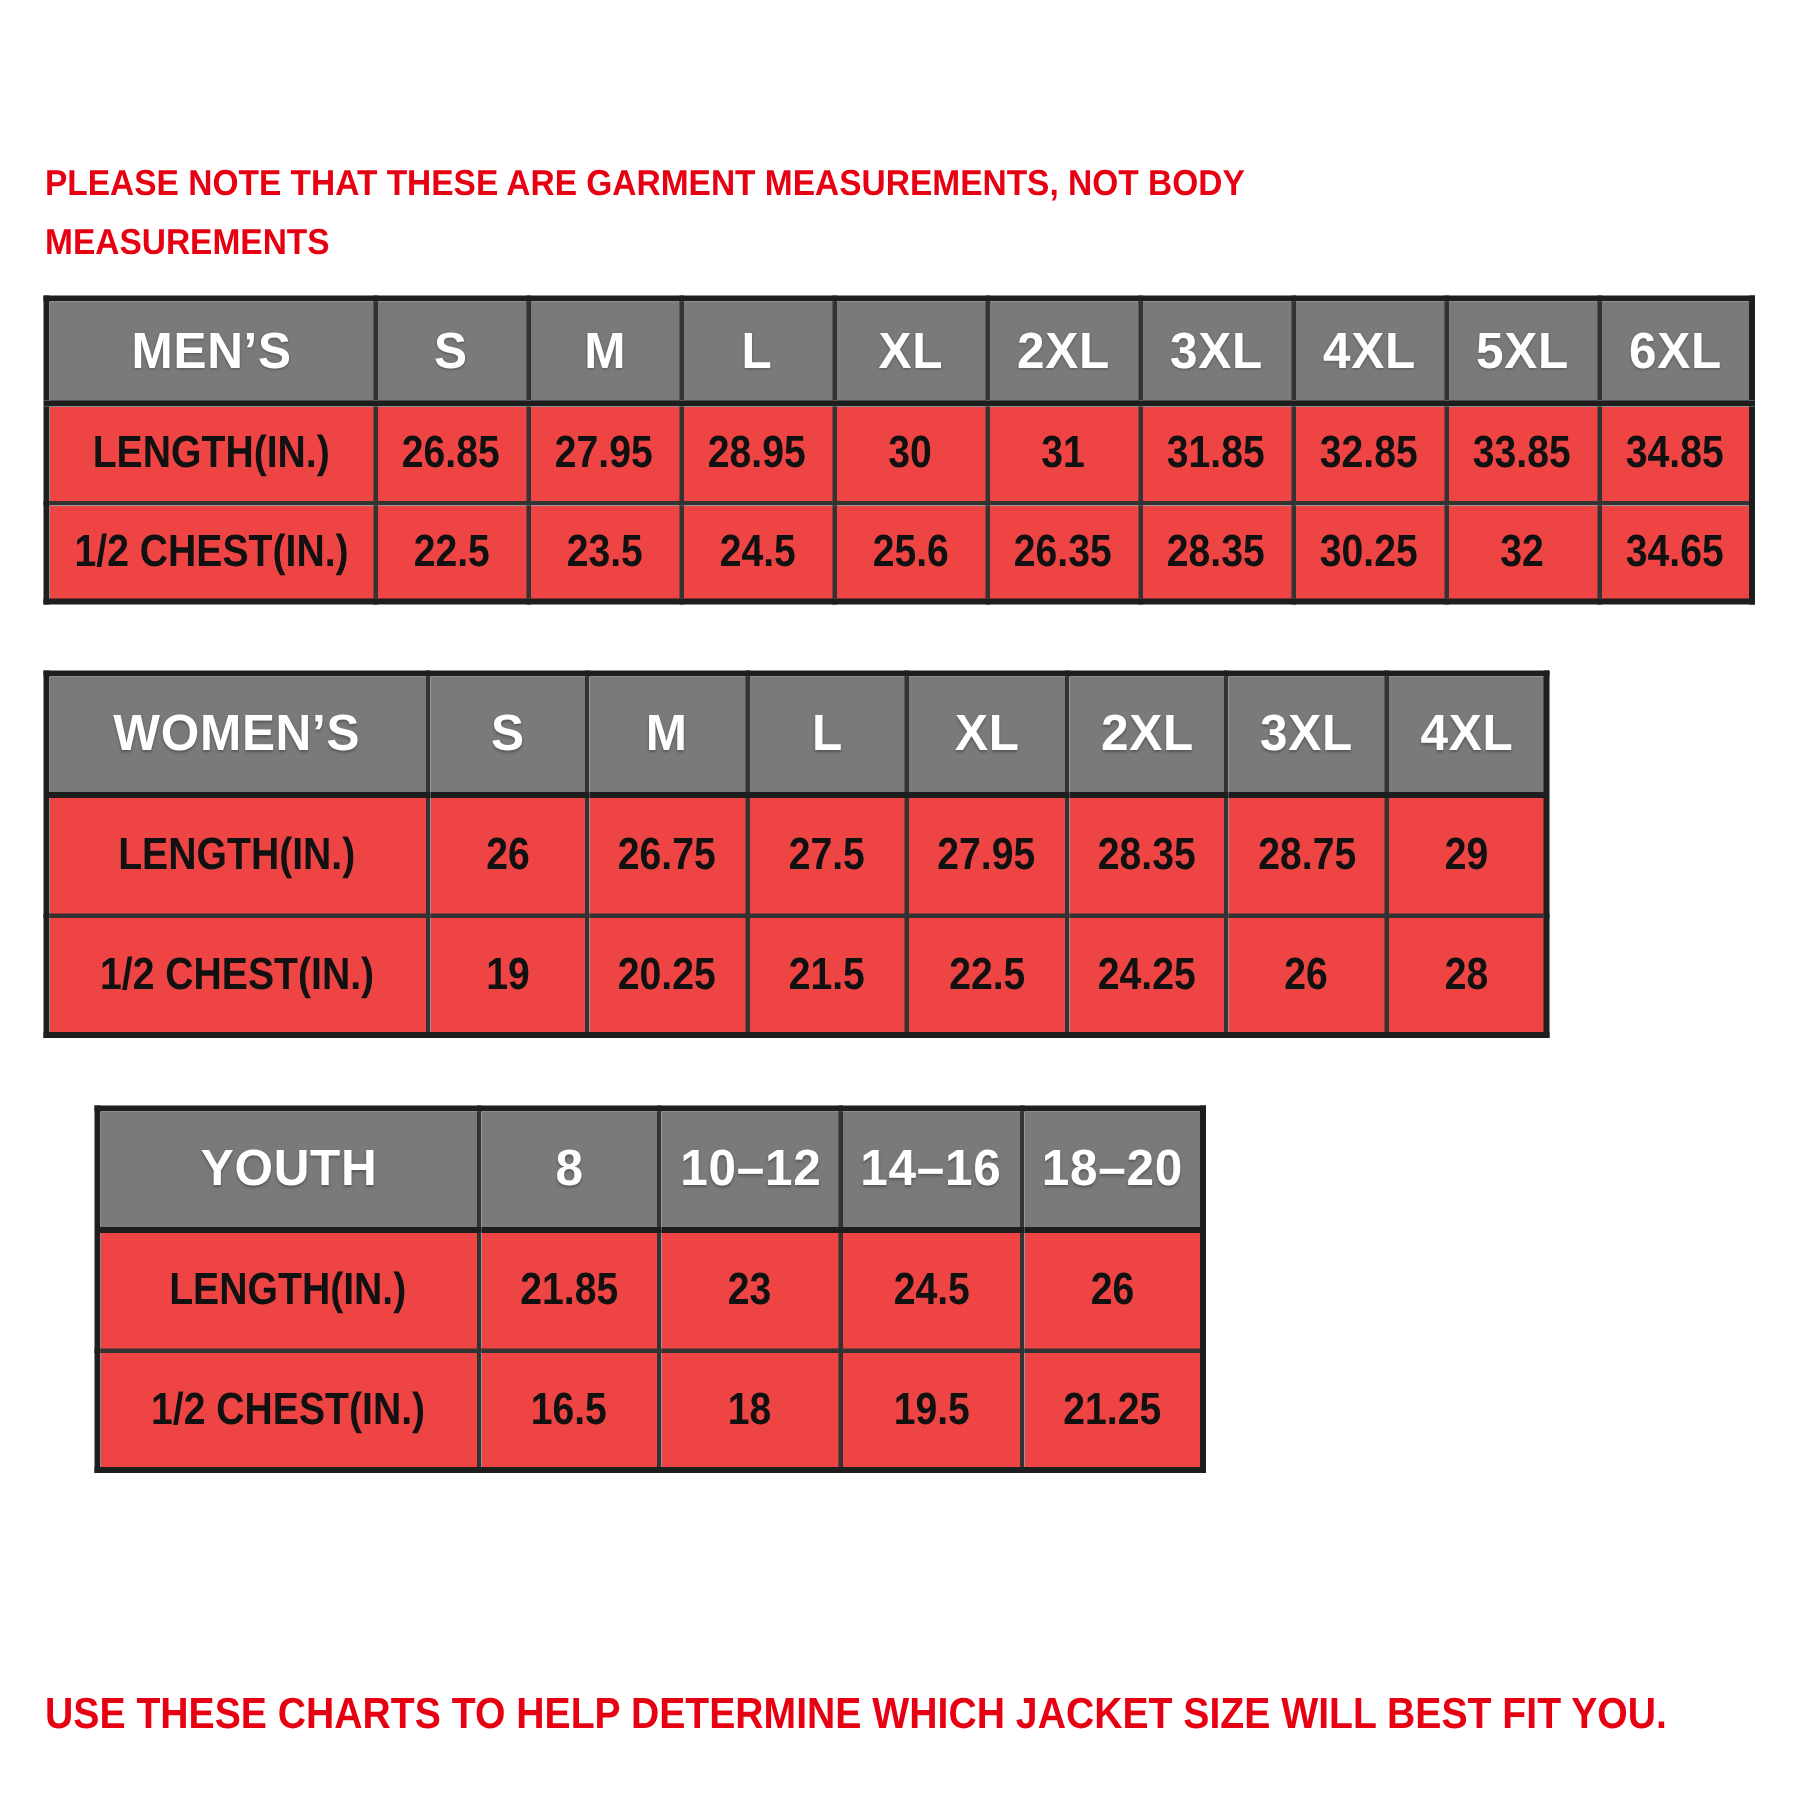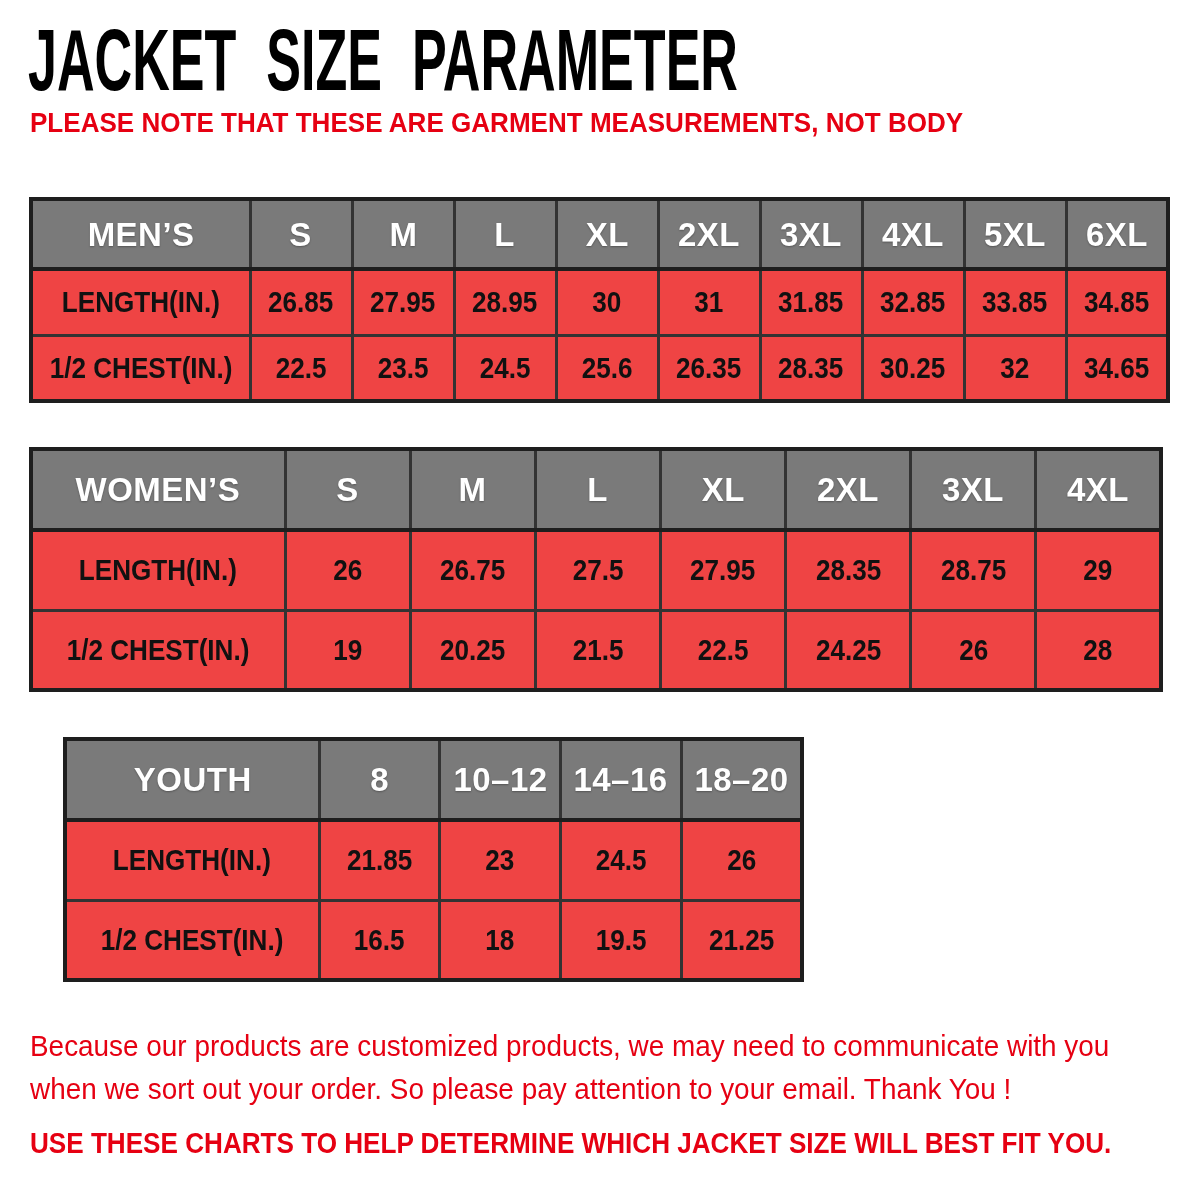--- a/index.html
+++ b/index.html
@@ -18,31 +18,31 @@
 
   
   .title-wrap{position:absolute;left:28px;top:22px;width:730px;height:80px;}
   .title-wrap svg text{
     font-family:"Liberation Sans", sans-serif;
     font-weight:bold;fill:#000;word-spacing:26px;
   }
 
   
   .note{position:absolute;left:30px;top:103px;color:var(--accent-red);
-        font-size:28px;font-weight:700;line-height:39px;}
+        font-size:24px;font-weight:700;line-height:39px;}
   .note .line{white-space:nowrap;}
   .note .cnd{display:inline-block;transform:scaleX(0.93);transform-origin:left center;}
 
   
   .table-host{position:absolute;left:29px;}
   .host-0{top:197px;} .host-1{top:447px;} .host-2{top:737px;padding-left:34px;}
 
   table.size-table{border-collapse:collapse;table-layout:fixed;
                    border:4px solid var(--border-dark);background:#fff;}
-  .size-table-0{width:1141px;border-radius:10px;} .size-table-1{width:1134px;} .size-table-2{width:741px;}
+  .size-table-0{width:1141px;border-radius:10px;} .size-table-1{width:1004px;} .size-table-2{width:741px;}
   table.size-table th, table.size-table td{
     border:3px solid var(--border-inner);
     text-align:center;vertical-align:middle;padding:0;overflow:hidden;
   }
   table.size-table thead th{
     background:var(--header-gray);color:var(--header-text);
     font-size:34px;font-weight:bold;letter-spacing:0.5px;
     border-bottom:4px solid var(--border-dark);
     text-shadow:0 1px 2px rgba(0,0,0,0.30);
   }
@@ -69,28 +69,24 @@
 
   .footer-final{position:absolute;left:30px;top:1124px;color:var(--accent-red);
                 font-size:29px;font-weight:700;line-height:38px;white-space:nowrap;}
   .footer-final .cnd{display:inline-block;transform:scaleX(0.90);transform-origin:left center;}
 </style>
 </head>
 <body>
 
 <div class="page">
 
-  <div class="title-wrap">
-    <svg width="730" height="80" viewBox="0 0 730 80">
-      <text x="0" y="68" font-size="88" textLength="710" lengthAdjust="spacingAndGlyphs">JACKET SIZE PARAMETER</text>
-    </svg>
-  </div>
 
   <div class="note">
     <div class="line"><span class="cnd">PLEASE NOTE THAT THESE ARE GARMENT MEASUREMENTS, NOT BODY</span></div>
+    <div class="line"><span class="cnd">MEASUREMENTS</span></div>
   </div>
 
   <div class="table-host host-0">
       <table class="size-table size-table-0">
         <thead>
           <tr>
             <th scope="col" class="label-col"><span class="cnd">MEN’S</span></th>
             <th scope="col"><span class="cnd">S</span></th>
             <th scope="col"><span class="cnd">M</span></th>
             <th scope="col"><span class="cnd">L</span></th>
@@ -191,22 +187,18 @@
             <th scope="row" class="label-col"><span class="cnd">1/2 CHEST(IN.)</span></th>
             <td><span class="cnd">16.5</span></td>
             <td><span class="cnd">18</span></td>
             <td><span class="cnd">19.5</span></td>
             <td><span class="cnd">21.25</span></td>
           </tr>
         </tbody>
       </table>
     </div>
 
-  <div class="footer-para">
-    <div class="line"><span class="cnd">Because our products are customized products, we may need to communicate with you</span></div>
-    <div class="line"><span class="cnd">when we sort out your order. So please pay attention to your email. Thank You !</span></div>
-  </div>
 
   <div class="footer-final">
     <span class="cnd">USE THESE CHARTS TO HELP DETERMINE WHICH JACKET SIZE WILL BEST FIT YOU.</span>
   </div>
 
 </div>
 
 </body></html>

